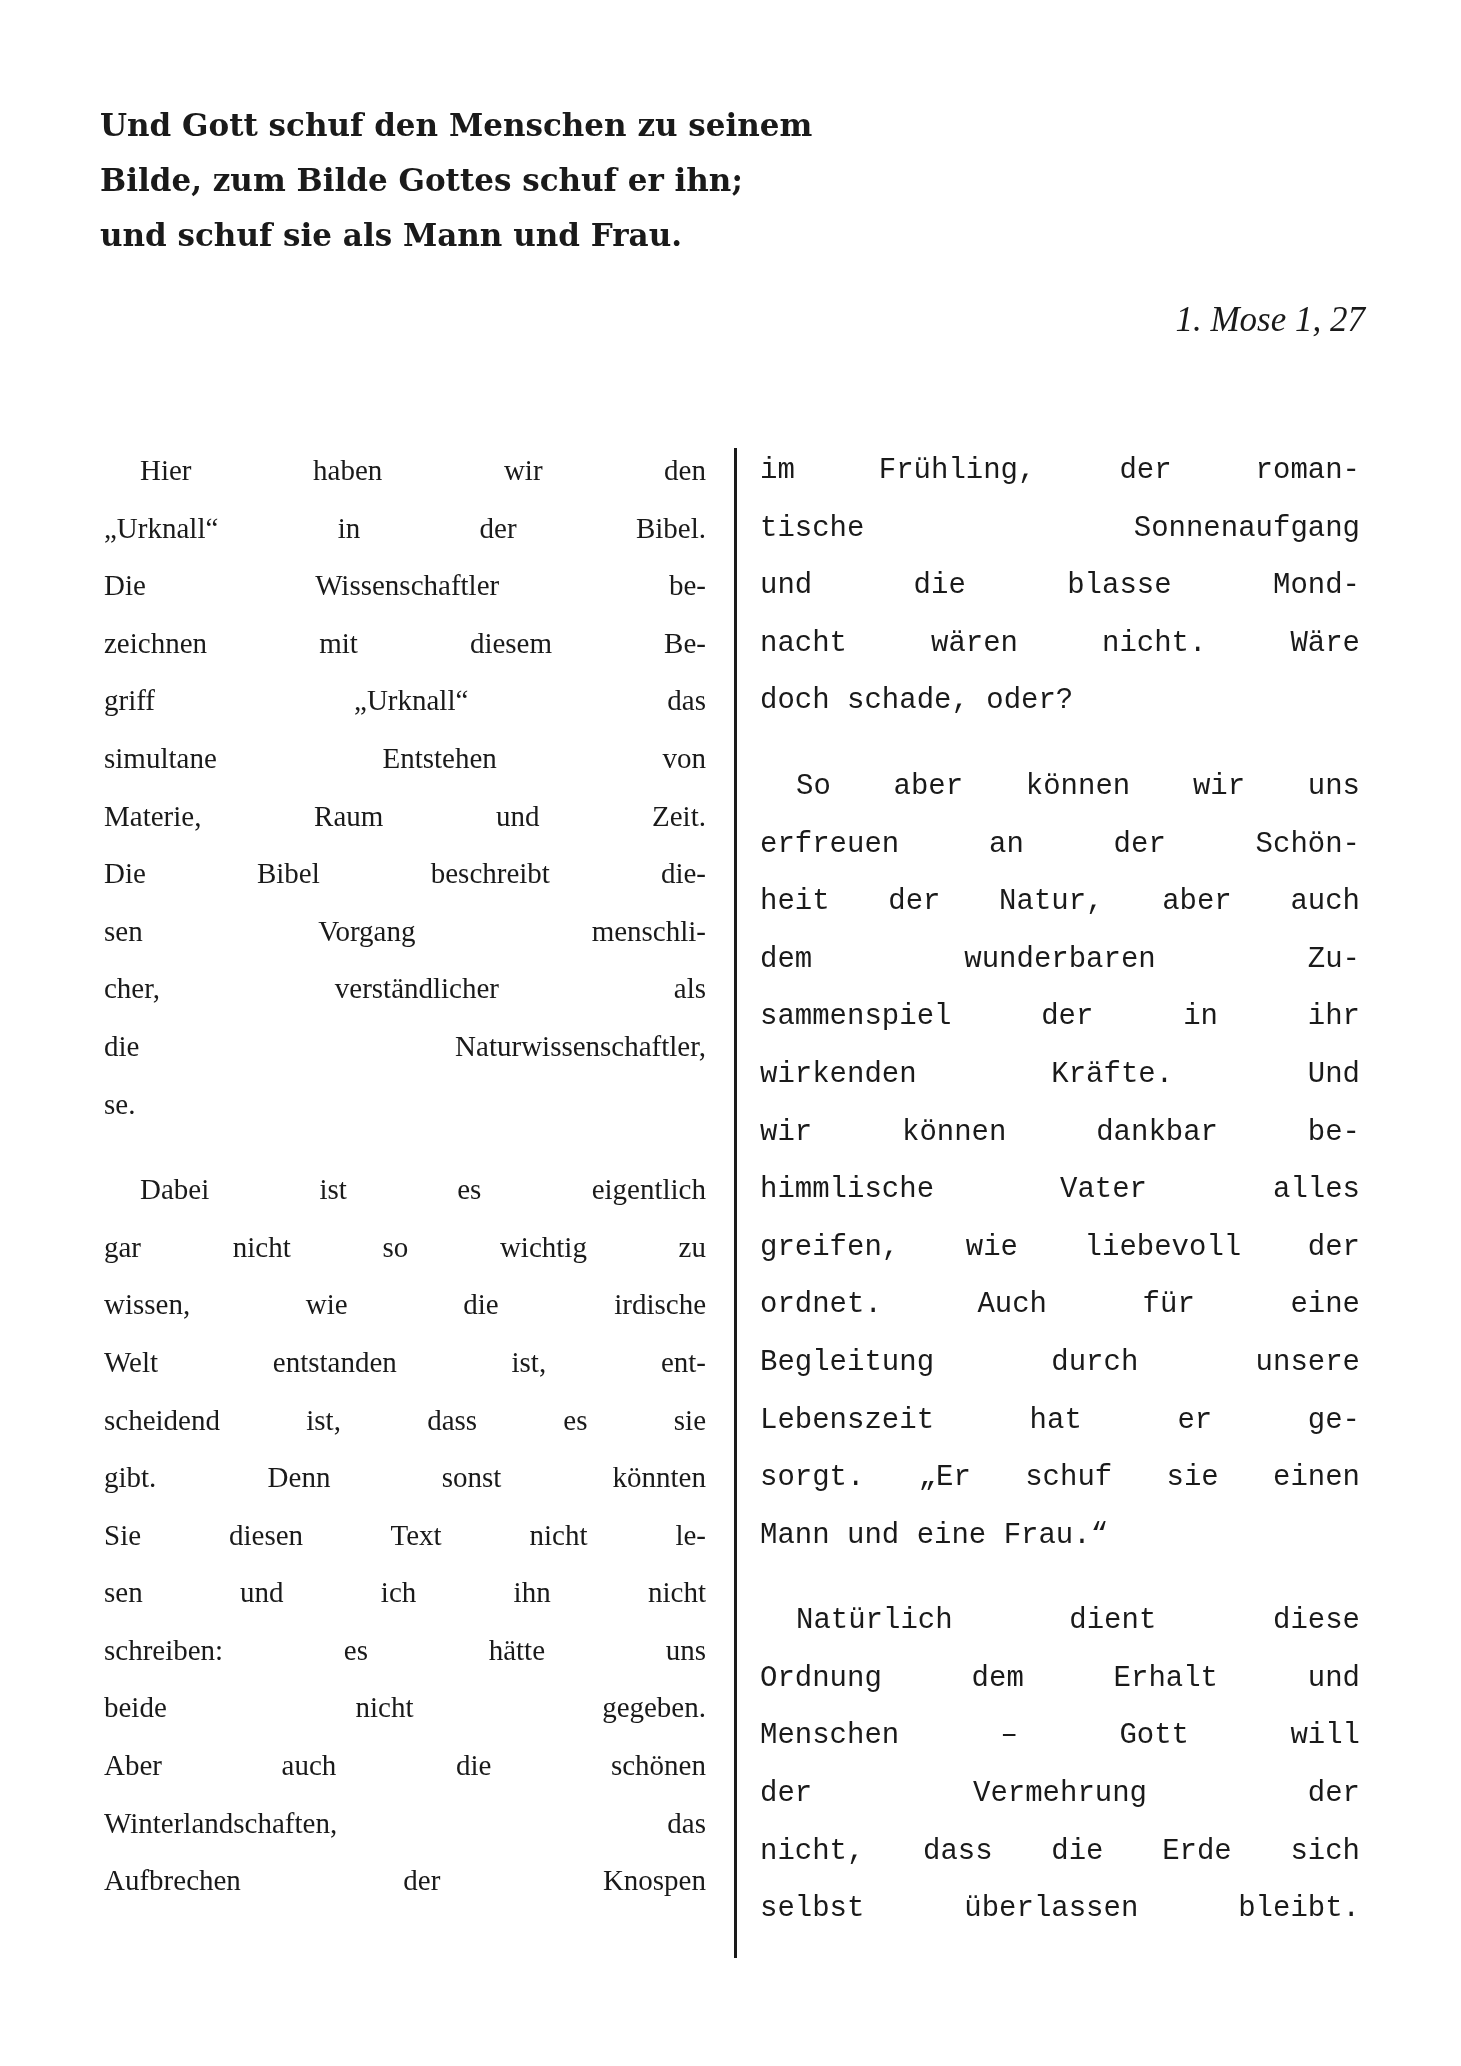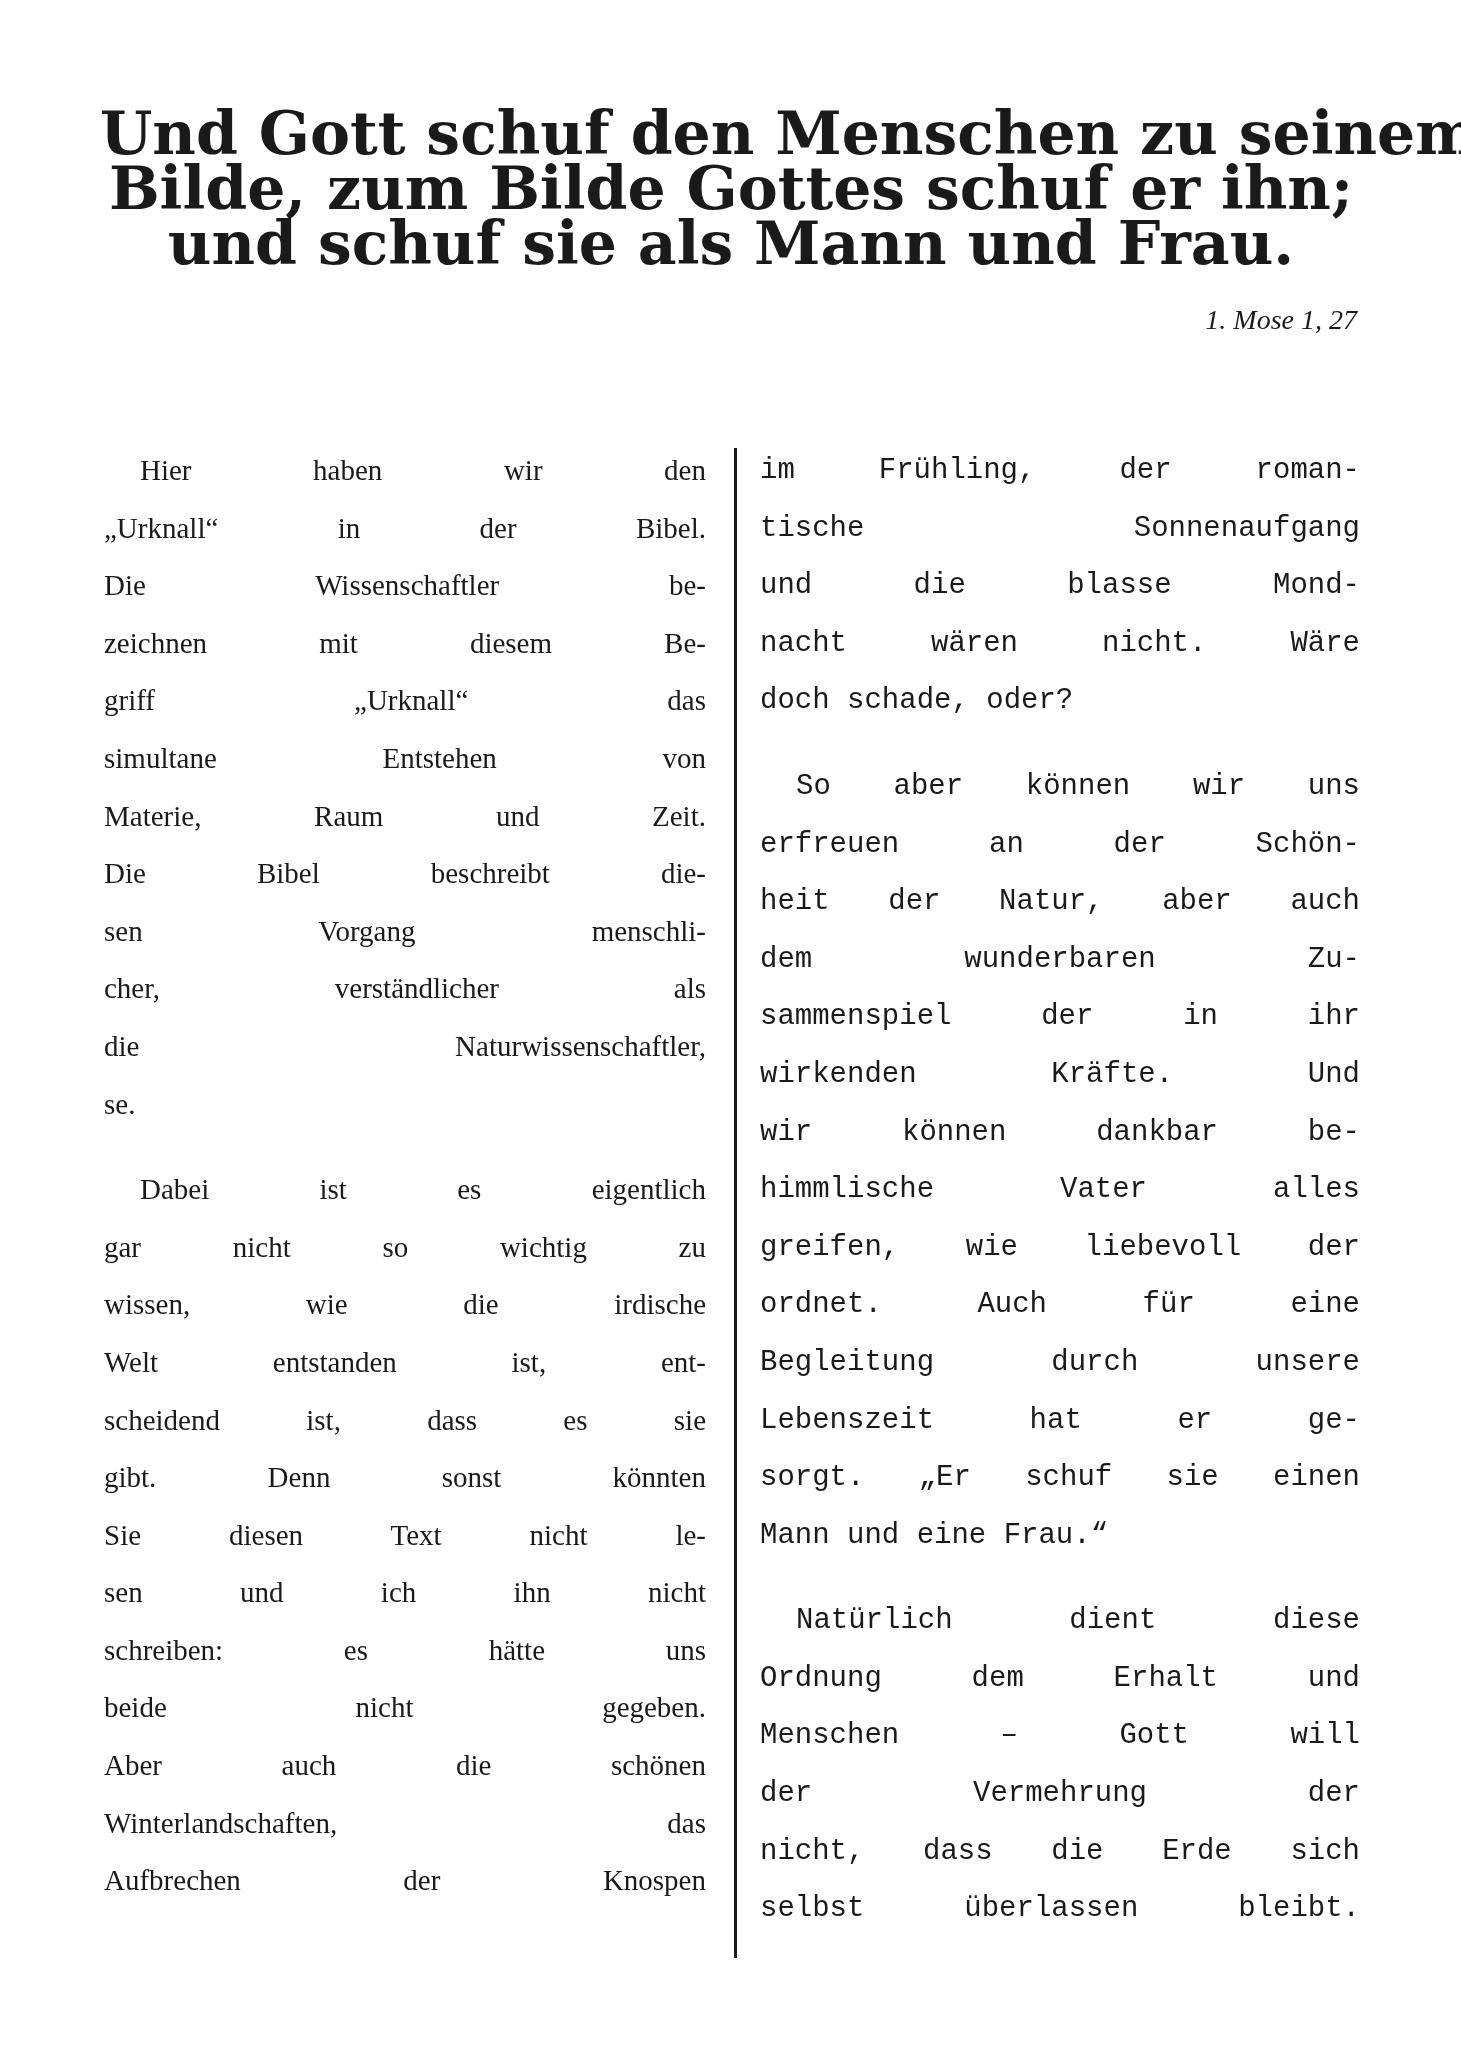--- a/index.html
+++ b/index.html
@@ -1,19 +1,19 @@
 <!DOCTYPE html>
 <html><head>
 <meta charset="utf-8">
 <style>
   html, body { margin: 0; padding: 0; background: #ffffff; }
   body { width: 1461px; height: 2066px; position: relative; overflow: hidden; color: #1a1a1a; font-family: "DejaVu Serif", "Liberation Serif", serif; }
-  .title { position: absolute; left: 100px; width: 1262px; top: 106px; text-align: center; font-family: "DejaVu Serif", serif; font-weight: bold; font-size: 60px; line-height: 55px; letter-spacing: 0px; }
+  .title { position: absolute; left: 100px; width: 1262px; top: 98px; text-align: left; font-family: "DejaVu Serif", serif; font-weight: bold; font-size: 31px; line-height: 55px; letter-spacing: 0px; }
   .title div { white-space: nowrap; }
-  .ref { position: absolute; right: 104px; top: 296px; font-family: "Liberation Serif", serif; font-style: italic; font-size: 28px; line-height: 48px; }
+  .ref { position: absolute; right: 96px; top: 296px; font-family: "Liberation Serif", serif; font-style: italic; font-size: 35px; line-height: 48px; }
   .col { position: absolute; top: 442px; font-family: "Liberation Serif", serif; font-size: 29px; }
   .col-left { left: 104px; width: 602px; }
   .col-right { left: 760px; width: 600px; font-family: Liberation Mono, monospace; }
   .line { height: 57.6px; line-height: 57.6px; text-align: justify; text-align-last: justify; white-space: nowrap; overflow: visible; }
   .line.last { text-align-last: left; }
   .line.indent { padding-left: 36px; }
   .gap { height: 28px; }
   .divider { position: absolute; left: 734px; top: 448px; width: 3px; height: 1510px; background: #1a1a1a; }
 </style>
 </head>

